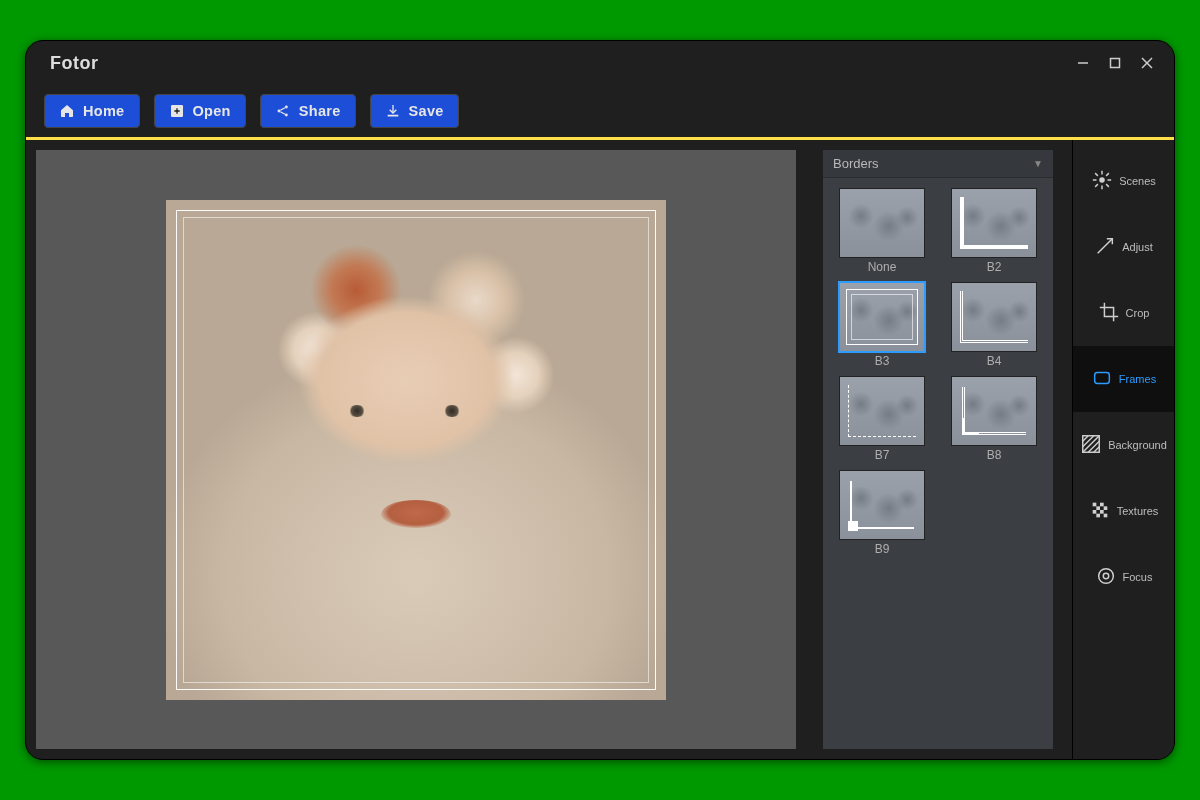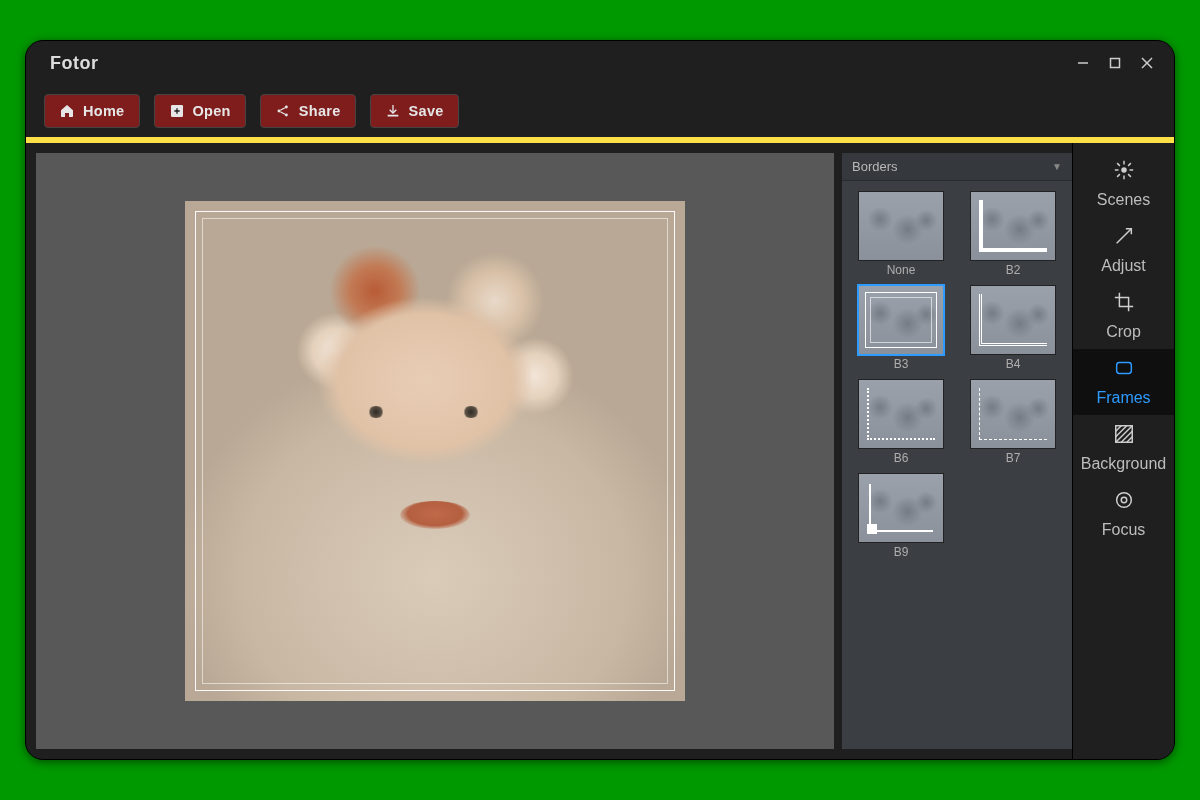--- a/index.html
+++ b/index.html
@@ -30,34 +30,35 @@
   .win-controls span { width: 22px; height: 22px; display:flex; align-items:center; justify-content:center; color:#ccc; font-size:14px; cursor:pointer; }
   .win-controls svg { width:12px; height:12px; stroke:#ccc; fill:none; stroke-width:1.5; }
 
   .toolbar {
     height: 52px;
     display: flex; align-items: center;
     padding: 0 18px; gap: 14px;
   }
   .tbtn {
     height: 34px;
-    background: #7f1d1d;
+    background: #1d4ed8;
     border: 1px solid #444;
     border-radius: 4px;
     padding: 0 14px;
     display: flex; align-items: center; gap: 8px;
     color: #e6e6e6; font-size: 14.5px; font-weight: 600;
     cursor: pointer;
     letter-spacing: 0.3px;
   }
   .tbtn svg { width:16px; height:16px; fill:#e6e6e6; }
 
   .workarea {
     flex: 1; display: flex;
-    border-top: 6px solid #fde047;
+    border-top: 3px solid #fde047;
+    gap: 19px;
   }
   .canvas {
     flex: 1;
     background: #585858;
     margin: 10px 8px 10px 10px;
     display: flex; align-items: center; justify-content: center;
     position: relative;
   }
   .photo {
     width: 500px; height: 500px;
@@ -151,23 +152,23 @@
   
   .tools {
     width: 102px;
     background: #1f1f1f;
     border-left: 1px solid #000;
     display:flex; flex-direction:column;
     padding: 8px 0;
   }
   .tool {
     height: 66px;
-    display:flex; flex-direction:column; align-items:center; justify-content:center;
+    display:flex; flex-direction:row; align-items:center; justify-content:center;
     gap:6px;
-    color:#bdbdbd; font-size:16px;
+    color:#bdbdbd; font-size:11px;
     cursor:pointer;
   }
   .tool.active { background:#0f0f0f; color:#2d9bff; }
   .tool.active svg { stroke:#2d9bff; fill:none; }
   .tool svg { width:22px; height:22px; stroke:#cfcfcf; fill:none; stroke-width:1.6; }
 </style>
 </head>
 <body>
 
 <div class="window">
@@ -263,29 +264,29 @@
             <div class="lbl">B3</div>
           </div>
           <div class="thumb">
             <div class="sw">
               <span class="fr b4"></span>
             </div>
             <div class="lbl">B4</div>
           </div>
           <div class="thumb">
             <div class="sw">
-              <span class="fr b6"></span>
-            </div>
-            <div class="lbl">B6</div>
-          </div>
-          <div class="thumb">
-            <div class="sw">
               <span class="fr b7"></span>
             </div>
             <div class="lbl">B7</div>
+          </div>
+          <div class="thumb">
+            <div class="sw">
+              <span class="fr b8"></span>
+            </div>
+            <div class="lbl">B8</div>
           </div>
           <div class="thumb">
             <div class="sw">
               <span class="fr b9"></span>
             </div>
             <div class="lbl">B9</div>
           </div>
         </div>
     </div>
 
@@ -332,20 +333,35 @@
               <line x1="3" y1="9" x2="9" y2="3"></line>
               <line x1="3" y1="15" x2="15" y2="3"></line>
               <line x1="3" y1="21" x2="21" y2="3"></line>
               <line x1="9" y1="21" x2="21" y2="9"></line>
               <line x1="15" y1="21" x2="21" y2="15"></line>
             </svg></span>
           <span>Background</span>
         </div>
         <div class="tool">
           <span><svg viewBox="0 0 24 24">
+              <g fill="#cfcfcf" stroke="none">
+                <rect x="4" y="4" width="4" height="4"></rect>
+                <rect x="12" y="4" width="4" height="4"></rect>
+                <rect x="8" y="8" width="4" height="4"></rect>
+                <rect x="16" y="8" width="4" height="4"></rect>
+                <rect x="4" y="12" width="4" height="4"></rect>
+                <rect x="12" y="12" width="4" height="4"></rect>
+                <rect x="8" y="16" width="4" height="4"></rect>
+                <rect x="16" y="16" width="4" height="4"></rect>
+              </g>
+            </svg></span>
+          <span>Textures</span>
+        </div>
+        <div class="tool">
+          <span><svg viewBox="0 0 24 24">
               <circle cx="12" cy="12" r="8"></circle>
               <circle cx="12" cy="12" r="3"></circle>
             </svg></span>
           <span>Focus</span>
         </div>
       </div>
   </div>
 </div>
 
 </body></html>

